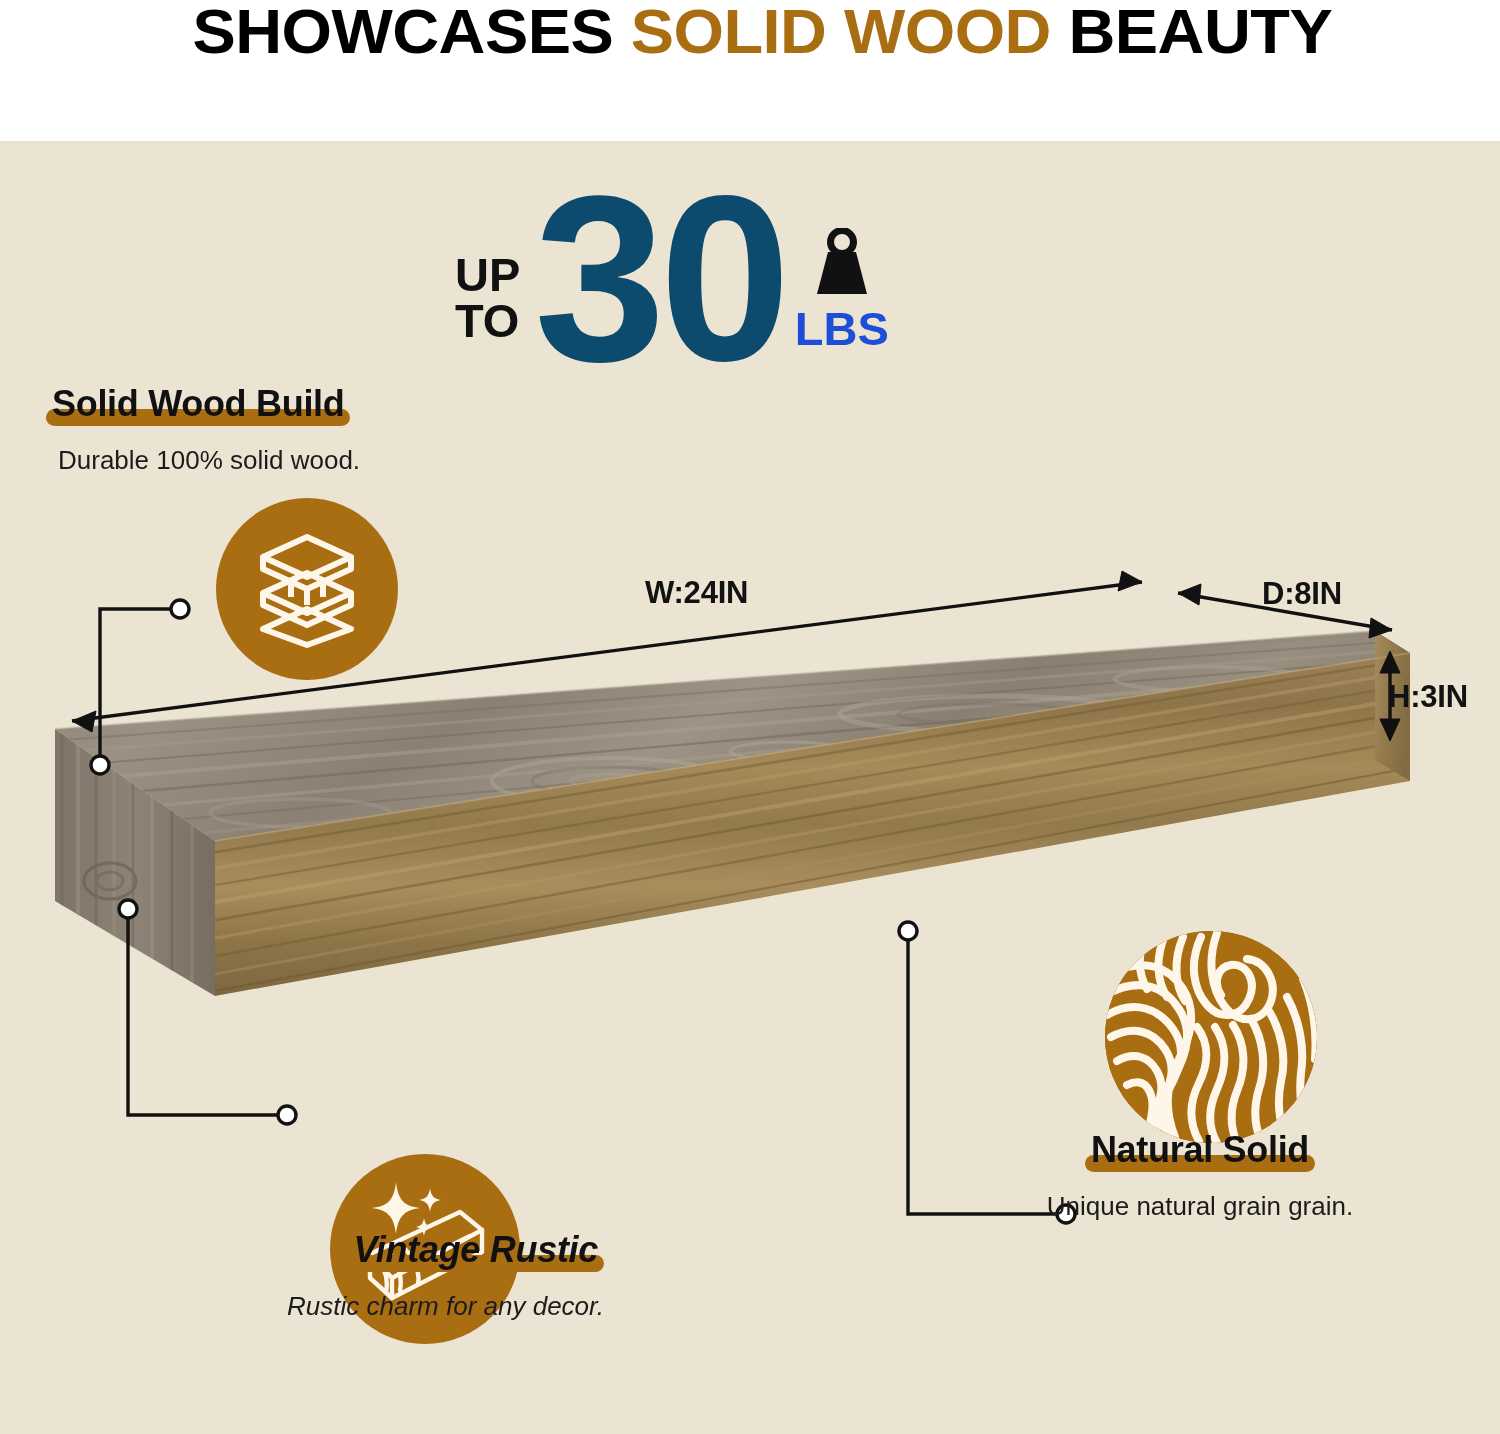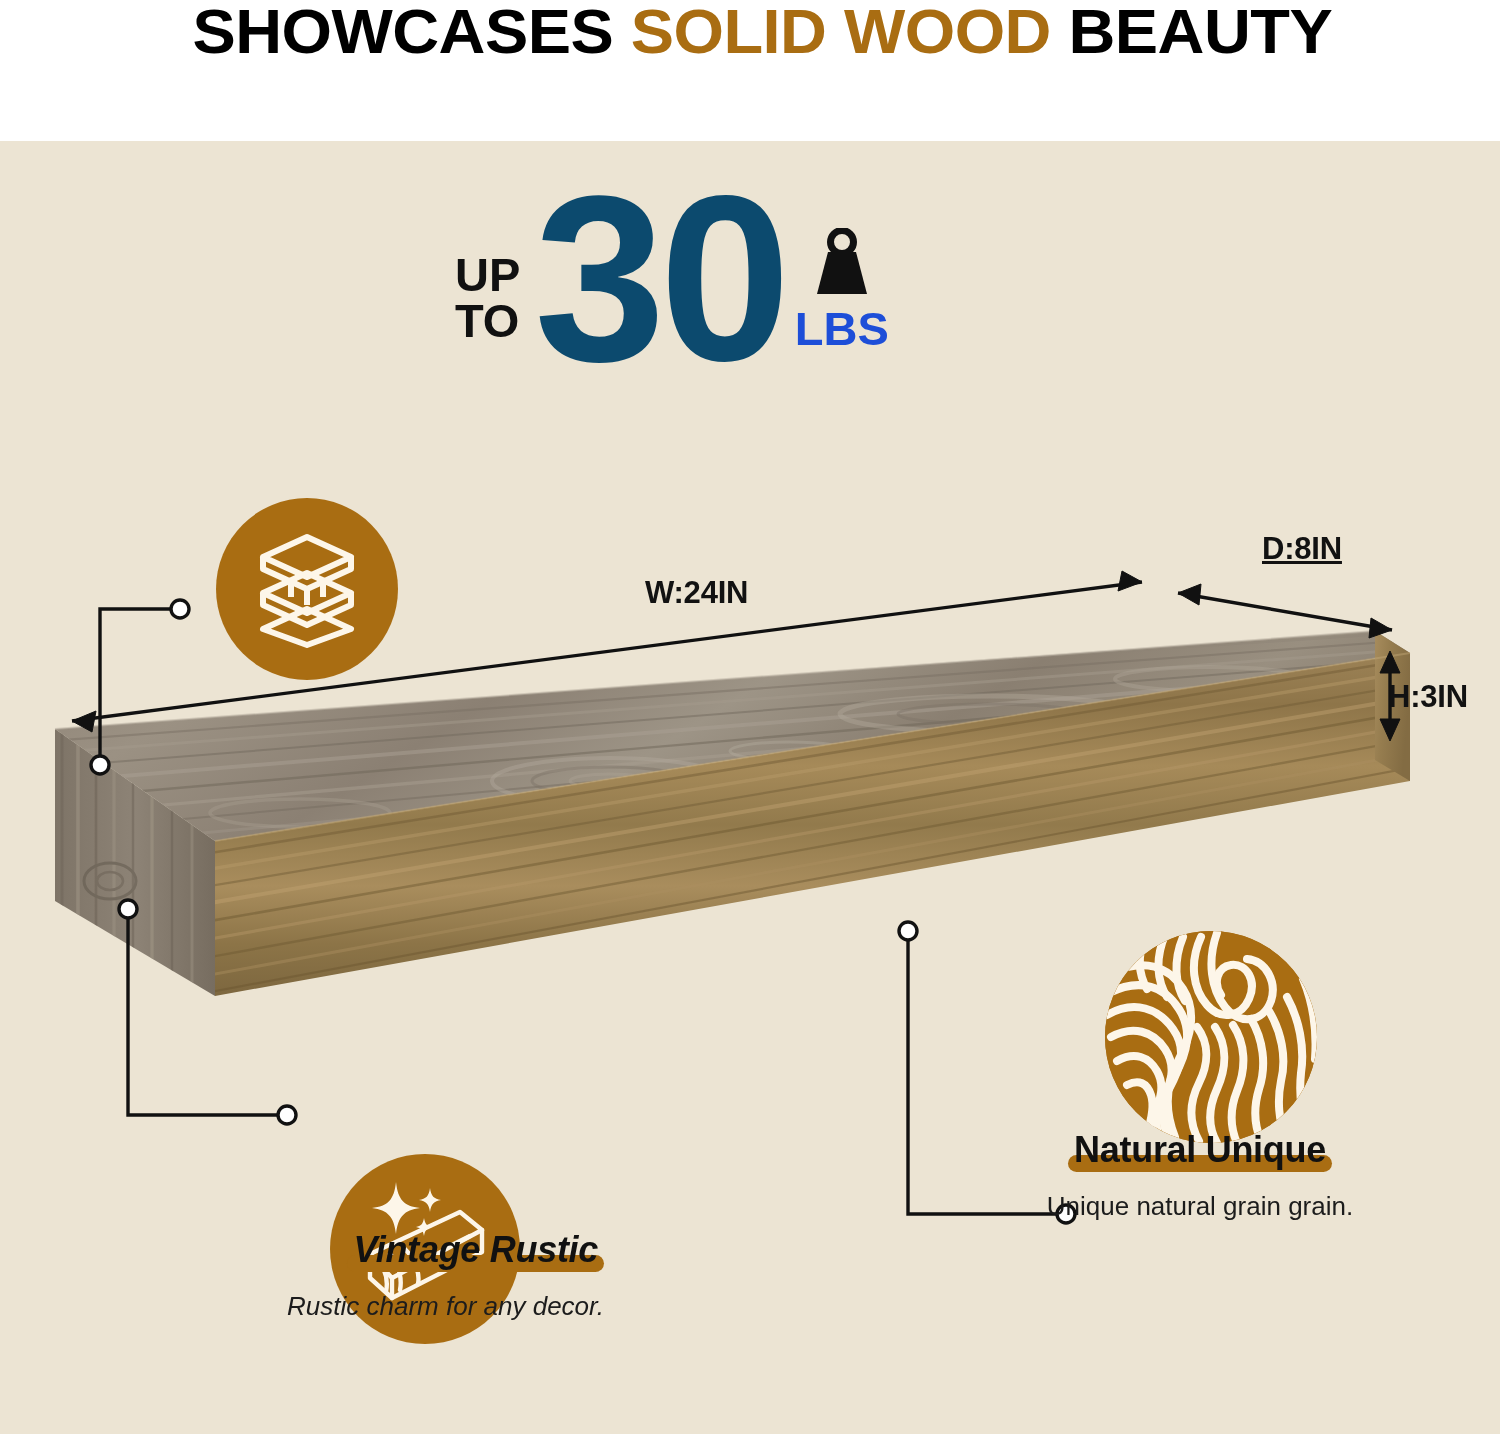--- a/index.html
+++ b/index.html
@@ -202,21 +202,21 @@
   }
   .dim-label {
     position: absolute;
     font-weight: 700;
     font-size: 31px;
     color: #121212;
     white-space: nowrap;
     letter-spacing: -0.2px;
   }
   .dl-w { left: 645px;  top: 434px; }
-  .dl-d { left: 1262px; top: 390px; text-decoration: underline; }
+  .dl-d { left: 1262px; top: 435px; }
   .dl-h { left: 1388px; top: 538px; }
 </style>
 </head>
 <body>
 
 <div class="page">
 
   <div class="header-band">
     <div class="headline"><span class="blk">SHOWCASES </span><span class="amber">SOLID WOOD</span><span class="blk"> BEAUTY</span></div>
   </div>
@@ -379,20 +379,27 @@
         <span>
           <svg width="62" height="72" viewBox="0 0 62 72">
             <circle cx="31" cy="14" r="11.5" fill="none" stroke="#111111" stroke-width="7"></circle>
             <path d="M 17,24 L 45,24 L 56,66 L 6,66 Z" fill="#111111"></path>
           </svg>
         </span>
         <span class="lbs-text">LBS</span>
       </div>
     </div>
 
+    <div class="blk-solid">
+      <div class="feat-title">
+        <span class="bar"></span>
+        <span class="txt">Solid Wood Build</span>
+      </div>
+      <div class="feat-sub">Durable 100% solid wood.</div>
+    </div>
 
     <div class="icon-circle ic-solid">
       <svg width="124" height="124" viewBox="0 0 124 124">
         <g fill="none" stroke="#fdf6e9" stroke-width="6" stroke-linejoin="round">
 
           <path d="M 62,10 L 106,30 L 62,50 L 18,30 Z"></path>
           <path d="M 18,30 L 18,42 L 62,62 L 106,42 L 106,30"></path>
 
           <path d="M 62,46 L 106,66 L 62,86 L 18,66 Z"></path>
           <path d="M 18,66 L 18,78 L 62,98 L 106,78 L 106,66"></path>
@@ -459,21 +466,21 @@
           <path d="M 78,6 C 68,30 70,54 80,70"></path>
           <path d="M 60,4 C 50,28 52,50 62,66"></path>
           <path d="M 40,6 C 32,26 34,44 42,58"></path>
         </g>
       </svg>
     </div>
 
     <div class="blk-grain">
       <div class="feat-title">
         <span class="bar"></span>
-        <span class="txt">Natural Unique</span>
+        <span class="txt">Natural Solid</span>
       </div>
       <div class="feat-sub">Unique natural grain grain.</div>
     </div>
 
     <div class="dim-label dl-w">W:24IN</div>
     <div class="dim-label dl-d">D:8IN</div>
     <div class="dim-label dl-h">H:3IN</div>
 
 
   </div>

